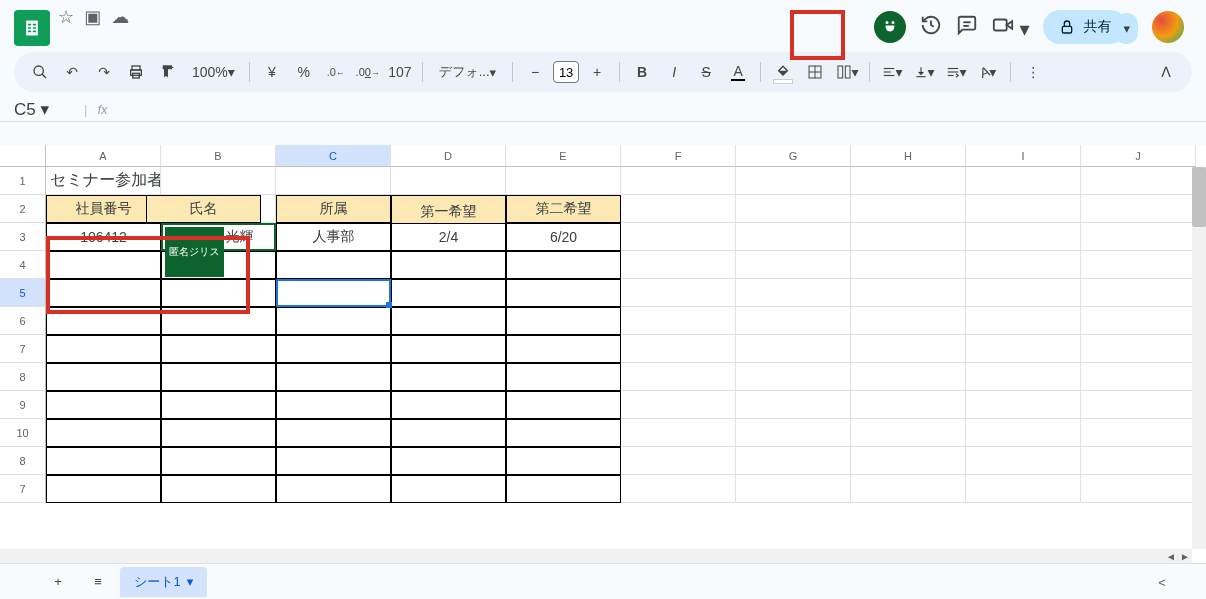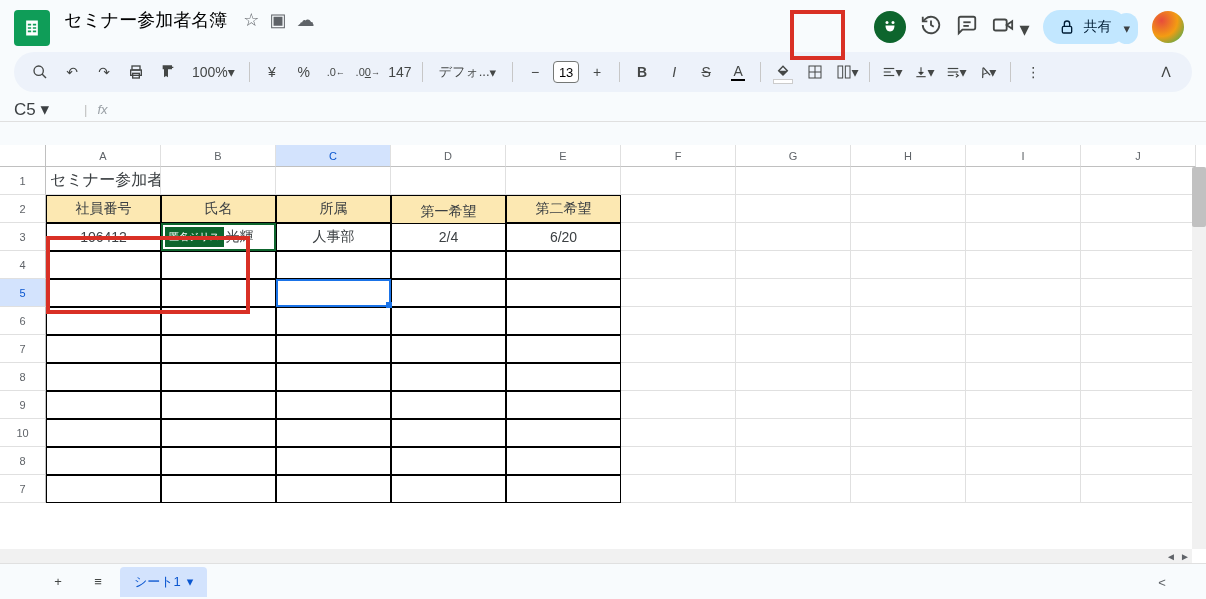--- a/index.html
+++ b/index.html
@@ -51,21 +51,21 @@
   .corner { position: absolute; top: 0; left: 0; width: 46px; height: 22px; background: white; border-right: 1px solid #c0c0c0; border-bottom: 1px solid #c0c0c0; }
 
   .cells { position: absolute; top: 22px; left: 46px; }
   .cell { position: absolute; border-right: 1px solid #e0e0e0; border-bottom: 1px solid #e0e0e0; display: flex; align-items: center; padding: 0 4px; font-size: 14px; background: white; overflow: hidden; white-space: nowrap; }
   .cell.bordered { border: 1px solid #000; }
   .cell.hdr { background: #fce8b2; justify-content: center; }
   .cell.center { justify-content: center; }
   .sel-cell { position: absolute; border: 2px solid #1a73e8; pointer-events: none; z-index: 5; }
   .sel-handle { position: absolute; width: 6px; height: 6px; background: #1a73e8; bottom: -3px; right: -3px; }
   .collab-cursor { position: absolute; border: 2px solid #0d652d; pointer-events: none; z-index: 4; }
-  .collab-label { position: absolute; top: -16px; left: -2px; background: #0d652d; color: white; font-size: 10px; padding: 3px 4px; white-space: nowrap; }
+  .collab-label { position: absolute; top: -16px; left: -2px; background: #0d652d; color: white; font-size: 10px; padding: 18px 4px; white-space: nowrap; }
 
   .bottom-bar { position: absolute; bottom: 0; left: 0; right: 0; height: 36px; background: #f8fbfd; display: flex; align-items: center; padding: 0 40px; gap: 4px; border-top: 1px solid #e0e0e0; }
   .bb-btn { width: 36px; height: 30px; display: flex; align-items: center; justify-content: center; color: #444746; cursor: pointer; border-radius: 4px; }
   .sheet-tab { background: #d3e3fd; color: #0b57d0; padding: 6px 14px; border-radius: 4px 4px 0 0; font-size: 13px; font-weight: 500; display: flex; align-items: center; gap: 6px; cursor: pointer; }
   .explore-btn { position: absolute; right: 30px; bottom: 3px; width: 28px; height: 28px; display:flex; align-items:center; justify-content:center; color:#5f6368; cursor:pointer; }
   
   .vscroll { position: absolute; right: 0; top: 167px; bottom: 50px; width: 14px; background: #f1f1f1; }
   .vthumb { position: absolute; top: 0; width: 100%; height: 60px; background: #c1c1c1; border-radius: 2px; }
   .hscroll { position: absolute; bottom: 36px; left: 0; right: 14px; height: 14px; background: #f1f1f1; display:flex; justify-content:flex-end; align-items:center; }
   .harrow { width: 14px; text-align:center; color:#5f6368; font-size:10px; }
@@ -74,21 +74,20 @@
 <body>
 
 <div class="header">
   <div class="logo-box">
     <svg width="20" height="20" viewBox="0 0 24 24">
         <path d="M19 3H5v18h14V3zm-8 14H7v-2h4v2zm0-4H7v-2h4v2zm0-4H7V7h4v2zm6 8h-4v-2h4v2zm0-4h-4v-2h4v2zm0-4h-4V7h4v2z"></path>
       </svg>
   </div>
   <div class="title-area">
     <div class="title-row">
-      <span class="doc-title">セミナー参加者名簿</span>
       <span class="title-icon">☆</span>
       <span class="title-icon">▣</span>
       <span class="title-icon">☁</span>
     </div>
   </div>
   <div class="header-right">
     <div class="anon-avatar">
       <svg width="18" height="18" viewBox="0 0 24 24" fill="white">
           <circle cx="8" cy="6" r="2"></circle>
           <circle cx="16" cy="6" r="2"></circle>
@@ -151,21 +150,21 @@
       <svg width="16" height="16" viewBox="0 0 24 24" fill="currentColor">
         <path d="M18 4V2H4v6h2v12l3-2 3 2V8h6V6h2V4h-2z"></path>
       </svg>
     </div>
   <div class="tb-btn zoom"><span>100%</span> ▾</div>
   <div class="tb-sep"></div>
   <div class="tb-btn">¥</div>
   <div class="tb-btn">%</div>
   <div class="tb-btn" style="font-size:11px">.0<sub>←</sub></div>
   <div class="tb-btn" style="font-size:11px">.0<u>0</u><sub>→</sub></div>
-  <div class="tb-btn">147</div>
+  <div class="tb-btn">107</div>
   <div class="tb-sep"></div>
   <div class="tb-btn font-box"><span>デフォ...</span> ▾</div>
   <div class="tb-sep"></div>
   <div class="tb-btn">−</div>
   <input class="fs-input" value="13" style="">
   <div class="tb-btn">+</div>
   <div class="tb-sep"></div>
   <div class="tb-btn" style="font-weight:bold">B</div>
   <div class="tb-btn" style="font-style:italic">I</div>
   <div class="tb-btn" style="text-decoration:line-through">S</div>
@@ -362,21 +361,21 @@
       <div class="cell " style="left: 230px; top: 308px; width: 115px; height: 28px;"></div>
       <div class="cell " style="left: 345px; top: 308px; width: 115px; height: 28px;"></div>
       <div class="cell " style="left: 460px; top: 308px; width: 115px; height: 28px;"></div>
       <div class="cell " style="left: 575px; top: 308px; width: 115px; height: 28px;"></div>
       <div class="cell " style="left: 690px; top: 308px; width: 115px; height: 28px;"></div>
       <div class="cell " style="left: 805px; top: 308px; width: 115px; height: 28px;"></div>
       <div class="cell " style="left: 920px; top: 308px; width: 115px; height: 28px;"></div>
       <div class="cell " style="left: 1035px; top: 308px; width: 115px; height: 28px;"></div>
       <div class="cell " style="left: 0px; top: 0px; width: 115px; height: 28px; font-size: 16px;">セミナー参加者</div>
       <div class="cell bordered hdr" style="left: 0px; top: 28px; width: 115px; height: 28px;">社員番号</div>
-      <div class="cell bordered hdr" style="left: 115px; top: 28px; width: 115px; height: 28px;">氏名</div>
+      <div class="cell bordered hdr" style="left: 100px; top: 28px; width: 115px; height: 28px;">氏名</div>
       <div class="cell bordered hdr" style="left: 230px; top: 28px; width: 115px; height: 28px;">所属</div>
       <div class="cell bordered hdr" style="left: 345px; top: 28px; width: 115px; height: 34px;">第一希望</div>
       <div class="cell bordered hdr" style="left: 460px; top: 28px; width: 115px; height: 28px;">第二希望</div>
       <div class="cell bordered center" style="left: 0px; top: 56px; width: 115px; height: 28px;">106412</div>
       <div class="cell bordered center" style="left: 115px; top: 56px; width: 115px; height: 28px;">吉村　光輝</div>
       <div class="cell bordered center" style="left: 230px; top: 56px; width: 115px; height: 28px;">人事部</div>
       <div class="cell bordered center" style="left: 345px; top: 56px; width: 115px; height: 28px;">2/4</div>
       <div class="cell bordered center" style="left: 460px; top: 56px; width: 115px; height: 28px;">6/20</div>
       <div class="cell bordered" style="left: 0px; top: 84px; width: 115px; height: 28px;"></div>
       <div class="cell bordered" style="left: 115px; top: 84px; width: 115px; height: 28px;"></div>

